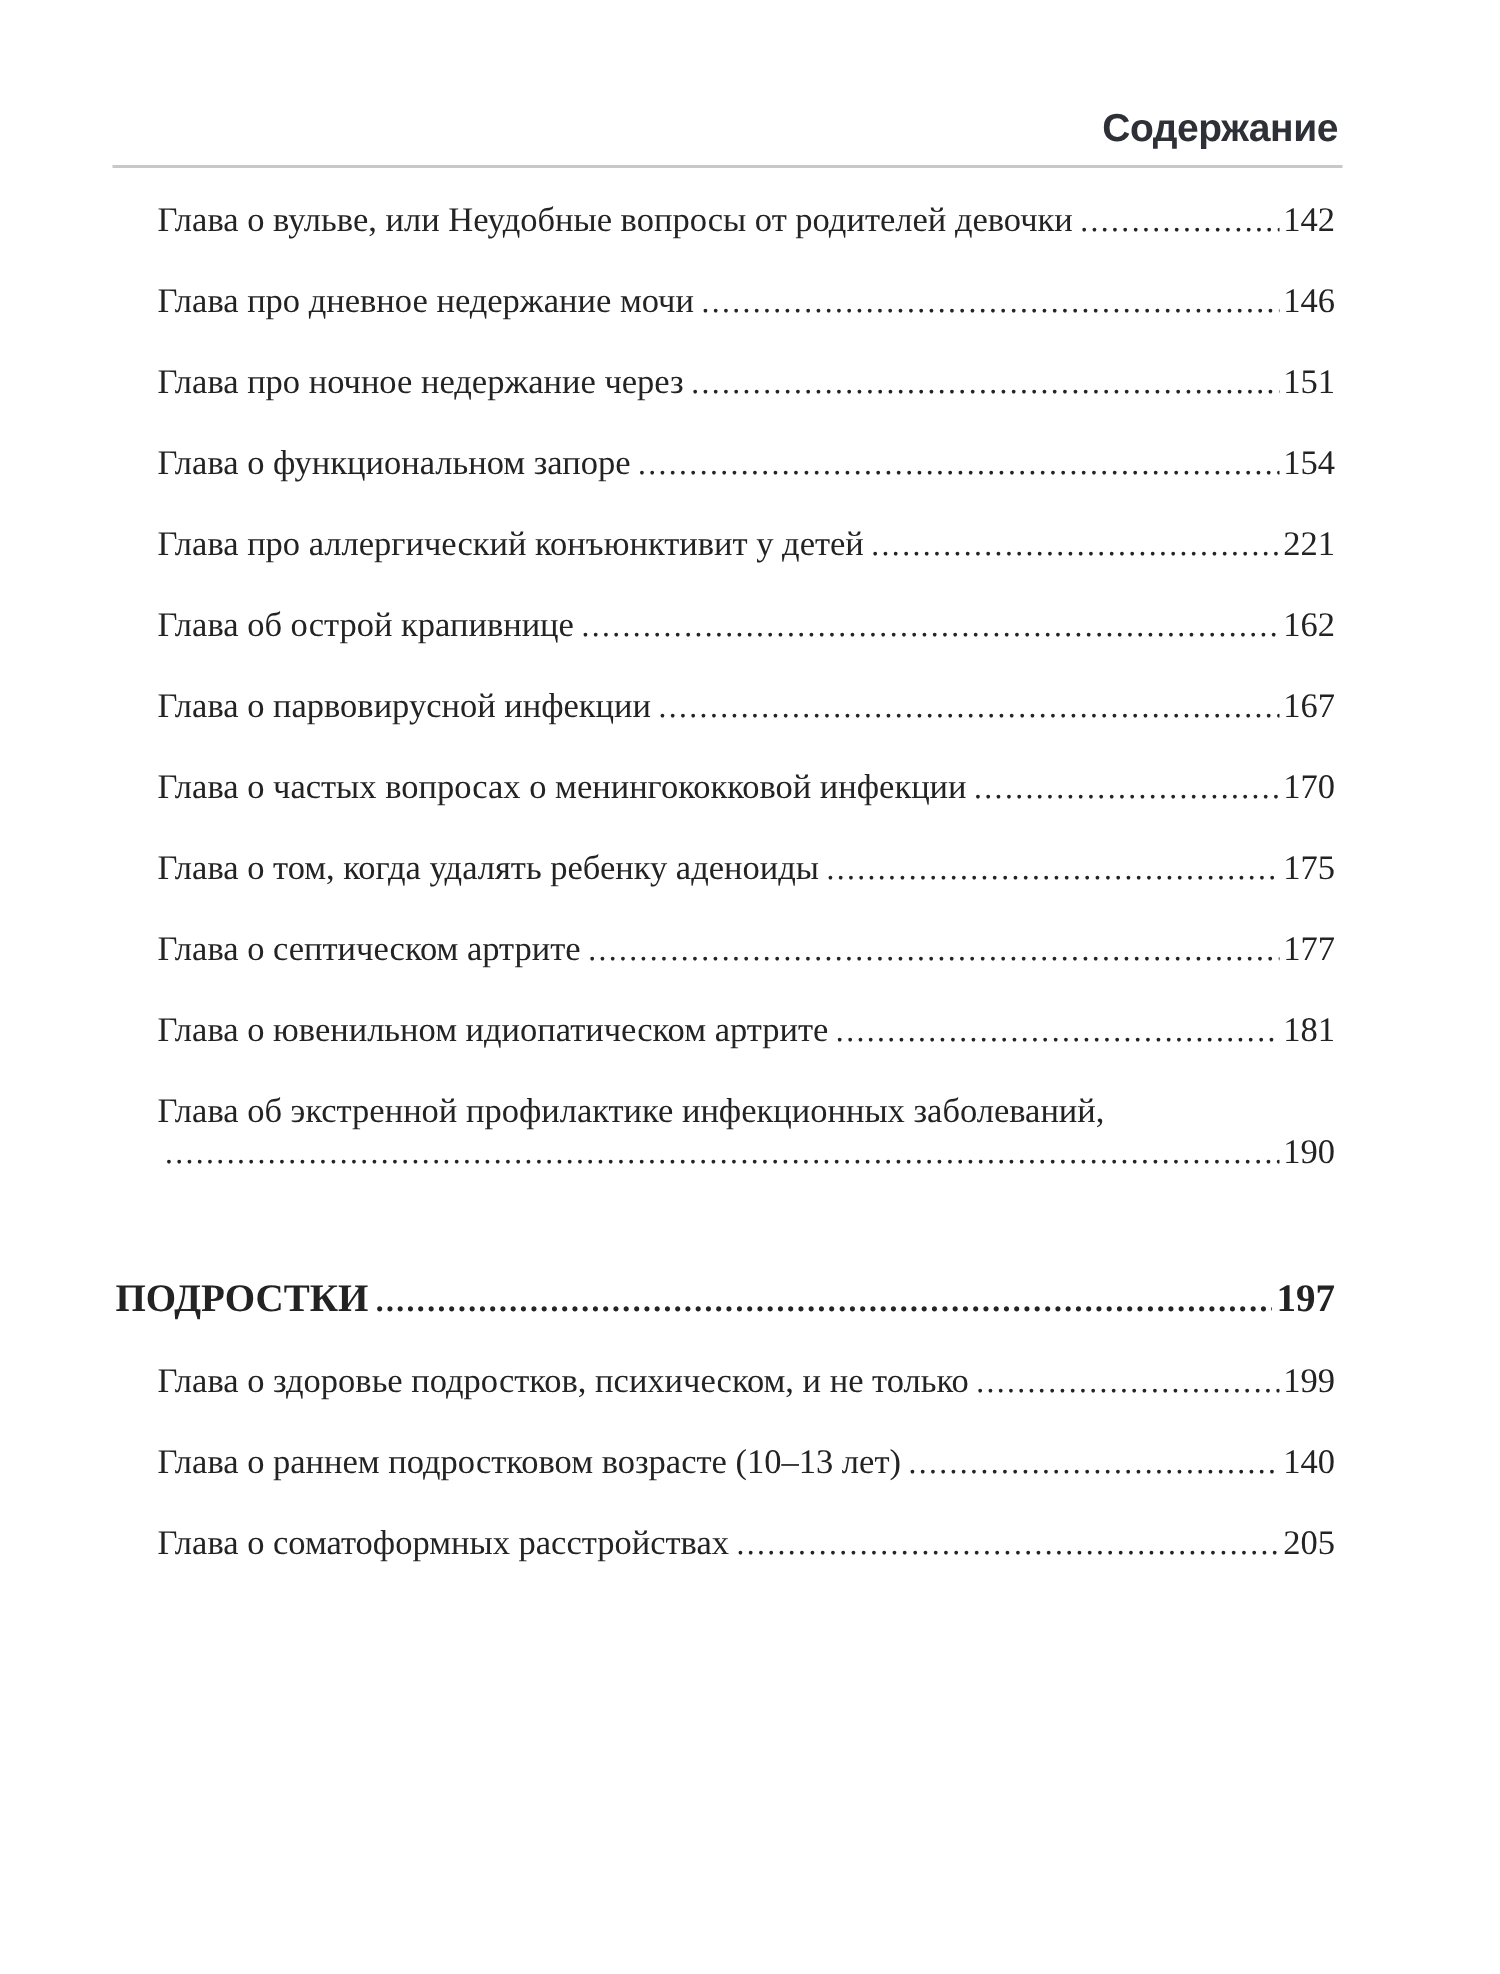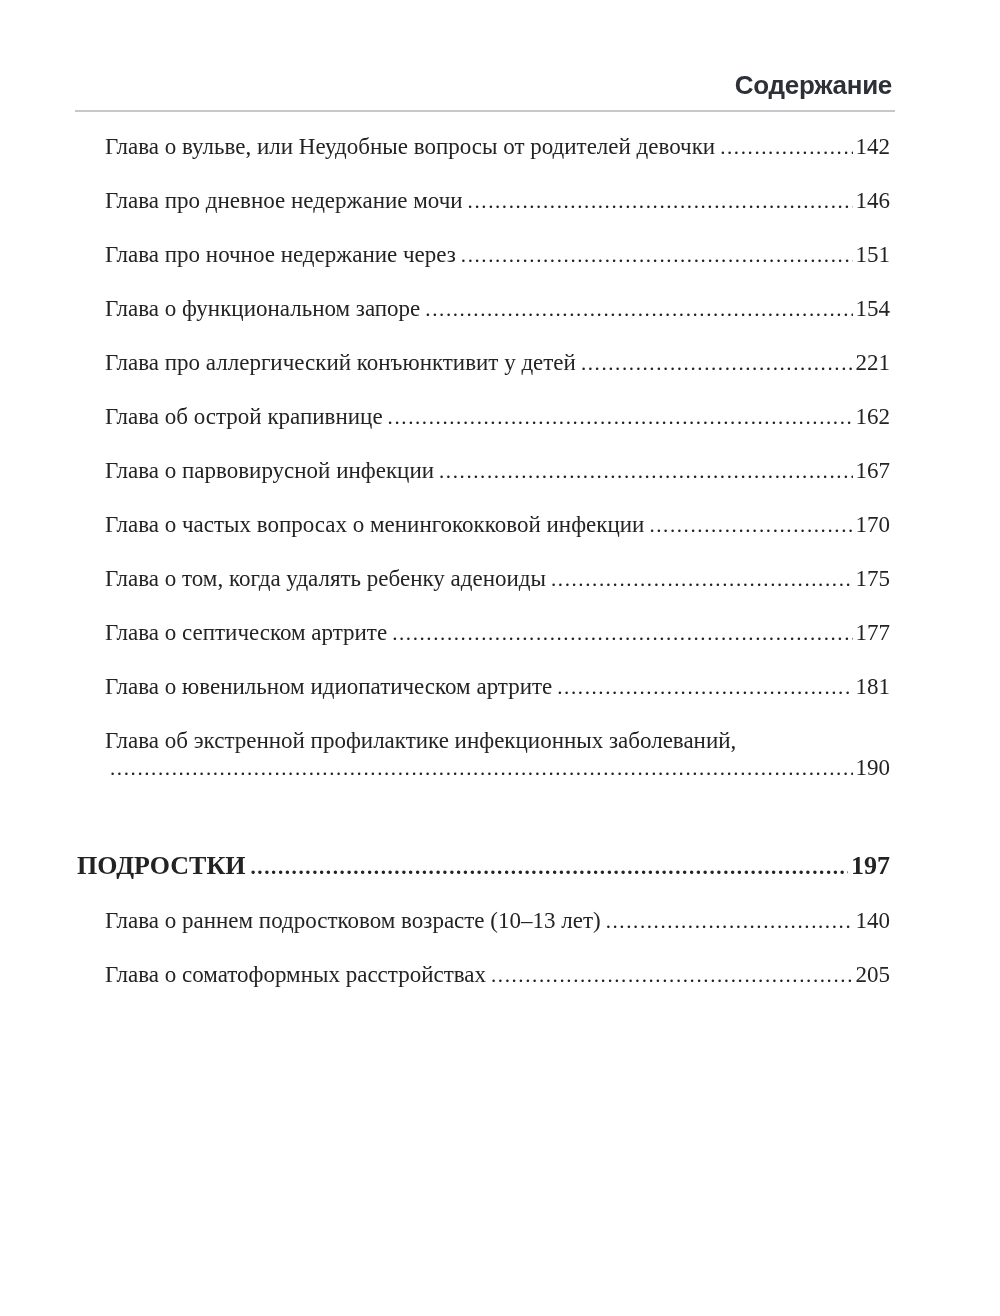--- a/index.html
+++ b/index.html
@@ -145,20 +145,25 @@
       <div class="row">
         <span class="dots"></span>
         <span class="page">190</span>
       </div>
       <div class="row section">
         <span class="title">ПОДРОСТКИ</span>
         <span class="dots"></span>
         <span class="page">197</span>
       </div>
       <div class="row">
+        <span class="title">Глава о здоровье подростков, психическом, и не только</span>
+        <span class="dots"></span>
+        <span class="page">199</span>
+      </div>
+      <div class="row">
         <span class="title">Глава о раннем подростковом возрасте (10–13 лет)</span>
         <span class="dots"></span>
         <span class="page">140</span>
       </div>
       <div class="row">
         <span class="title">Глава о соматоформных расстройствах</span>
         <span class="dots"></span>
         <span class="page">205</span>
       </div>
     </div>

